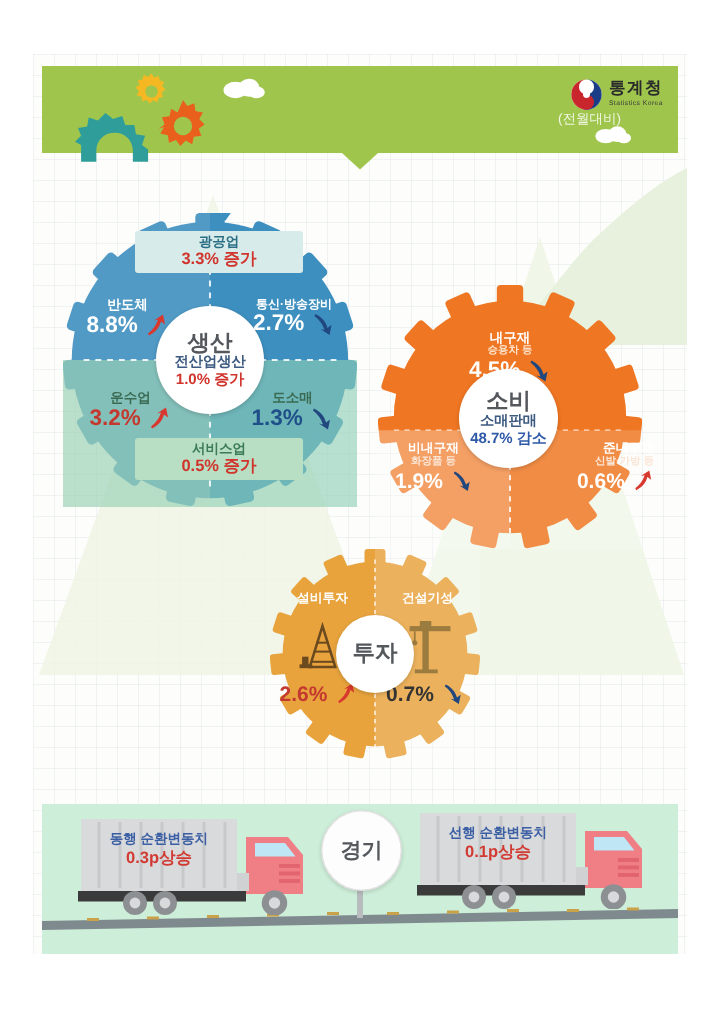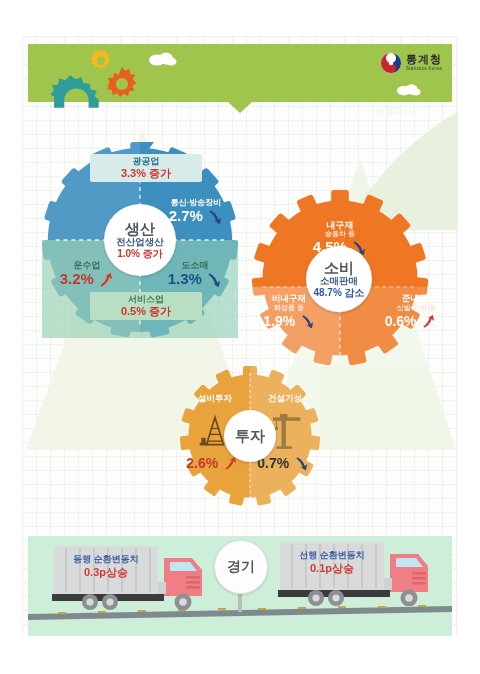--- a/index.html
+++ b/index.html
@@ -35,21 +35,21 @@
     width:0;height:0;border-left:12px solid transparent;
     border-right:12px solid transparent;border-top:11px solid #9fc54d;
   }
   .banner-title{
     position:absolute;left:122px;top:16px;
     color:#ffffff;font-size:21px;font-weight:bold;letter-spacing:-.5px;
     text-shadow:0 1px 1px rgba(0,0,0,.12);
   }
   .banner-sub{
     position:absolute;left:344px;top:29px;
-    color:#f0f6e2;font-size:9px;margin-top:32px;
+    color:#f0f6e2;font-size:9px;
   }
   .logo-wrap{position:absolute;right:10px;top:8px;display:flex;align-items:center;gap:4px;}
   .logo-text{display:flex;flex-direction:column;line-height:1;}
   .logo-ko{color:#2b2b2b;font-size:11px;font-weight:bold;letter-spacing:1px;}
   .logo-en{color:#3a3a3a;font-size:4.5px;letter-spacing:.3px;margin-top:2px;}
   
   .deco{position:absolute;}
   .cloud{position:absolute;}
   
   .gearbox{position:absolute;}
@@ -231,20 +231,29 @@
     <div class="pill" style="left:48px;top:12px;width:100px;background:#d7ecea;">
       <span class="nm" style="color:#2b6f86;font-size:9px;">광공업</span>
       <span class="vl" style="color:#d0342c;font-size:11px;">3.3% 증가</span>
     </div>
 
     <div class="pill" style="left:48px;top:150px;width:100px;background:#b8dfc3;">
       <span class="nm" style="color:#3c7a5a;font-size:9px;">서비스업</span>
       <span class="vl" style="color:#d0342c;font-size:11px;">0.5% 증가</span>
     </div>
 
+    <div class="lbl" style="left:8px;top:56px;width:70px;">
+      <span class="nm" style="color:#ffffff;font-size:9px;">반도체</span>
+      <span class="vl" style="color:#ffffff;font-size:15px;">8.8%</span>
+      <span class="arrow">
+        <svg width="16" height="16" viewBox="0 0 24 24">
+            <path d="M4 20 C9 16 12 12 14 6 L10 7 L19 1 L21 11 L17 8 C15 15 11 19 5 22 Z" fill="#d8392f"></path>
+          </svg>
+      </span>
+    </div>
 
     <div class="lbl" style="left:112px;top:56px;width:84px;">
       <span class="nm" style="color:#ffffff;font-size:8px;">통신·방송장비</span>
       <span class="vl" style="color:#ffffff;font-size:15px;">2.7%</span>
       <span class="arrow">
         <svg width="16" height="16" viewBox="0 0 24 24">
             <path d="M4 4 C9 8 12 12 14 18 L10 17 L19 23 L21 13 L17 16 C15 9 11 5 5 2 Z" fill="#20477e"></path>
           </svg>
       </span>
     </div>

